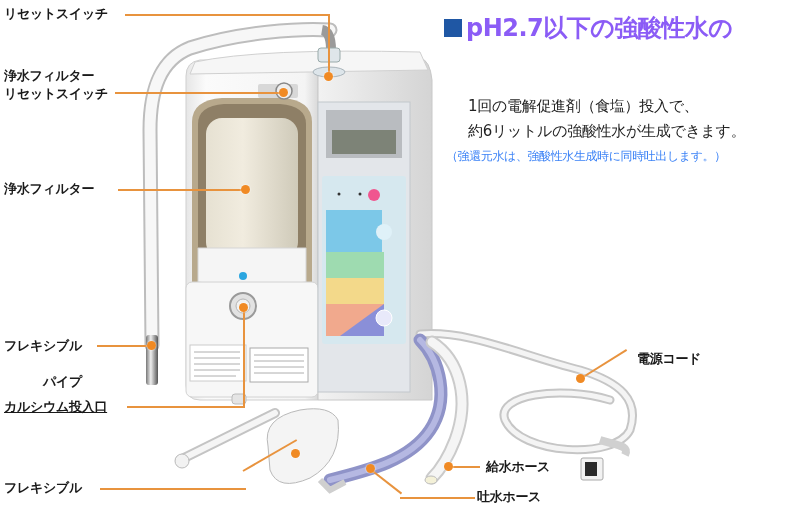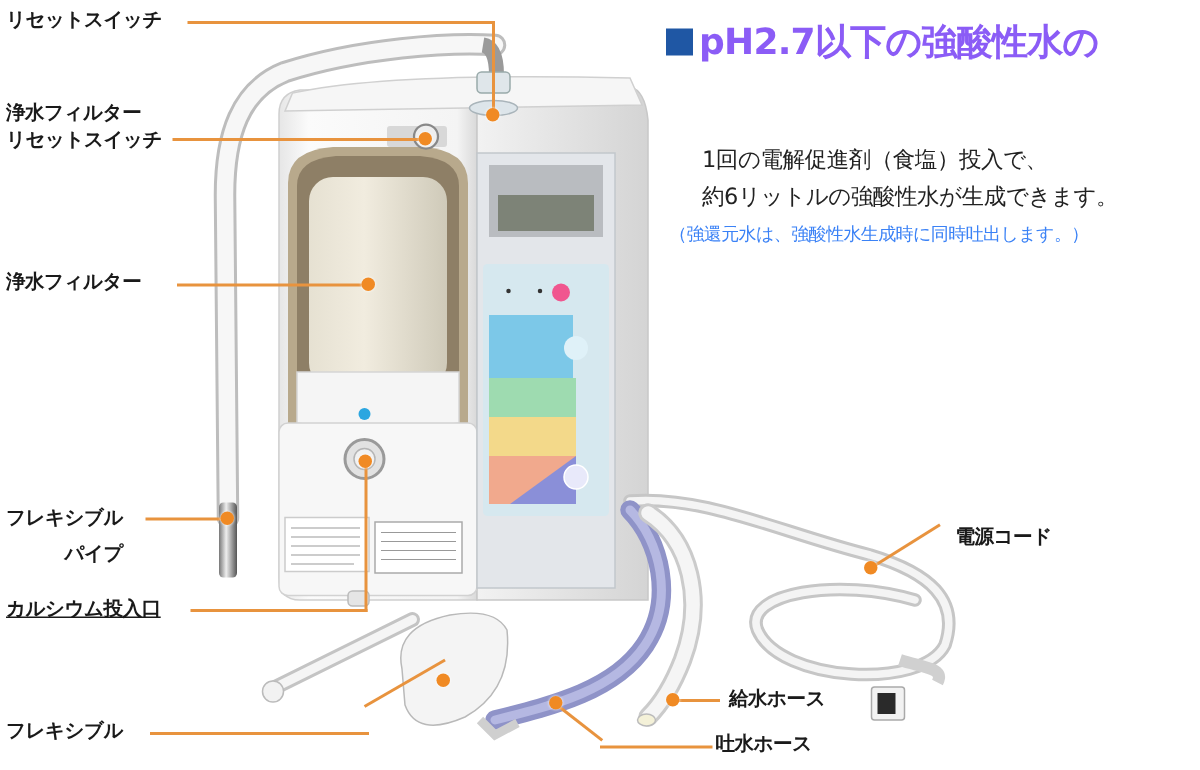--- a/index.html
+++ b/index.html
@@ -156,21 +156,21 @@
 <div class="dot" style="left:366px;top:464px;"></div>
 
 <div class="label" style="left:4px;top:6px;">リセットスイッチ</div>
 <div class="label" style="left:4px;top:68px;">
   <div>浄水フィルター</div>
   <div style="margin-top:2px;">リセットスイッチ</div>
 </div>
 <div class="label" style="left:4px;top:181px;">浄水フィルター</div>
 <div class="label" style="left:4px;top:338px;text-align:right;">
   <div>フレキシブル</div>
-  <div style="margin-top:8px;">パイプ</div>
+  <div style="margin-top:20px;">パイプ</div>
 </div>
 <div class="label" style="left:4px;top:399px;text-decoration:underline;">カルシウム投入口</div>
 <div class="label" style="left:4px;top:480px;">フレキシブル</div>
 <div class="label" style="left:637px;top:351px;">電源コード</div>
 <div class="label" style="left:486px;top:459px;">給水ホース</div>
 <div class="label" style="left:477px;top:489px;">吐水ホース</div>
 
 <div class="headline">
   <div><span class="sq"></span><span>pH2.7以下の強酸性水の</span></div>
 </div>

